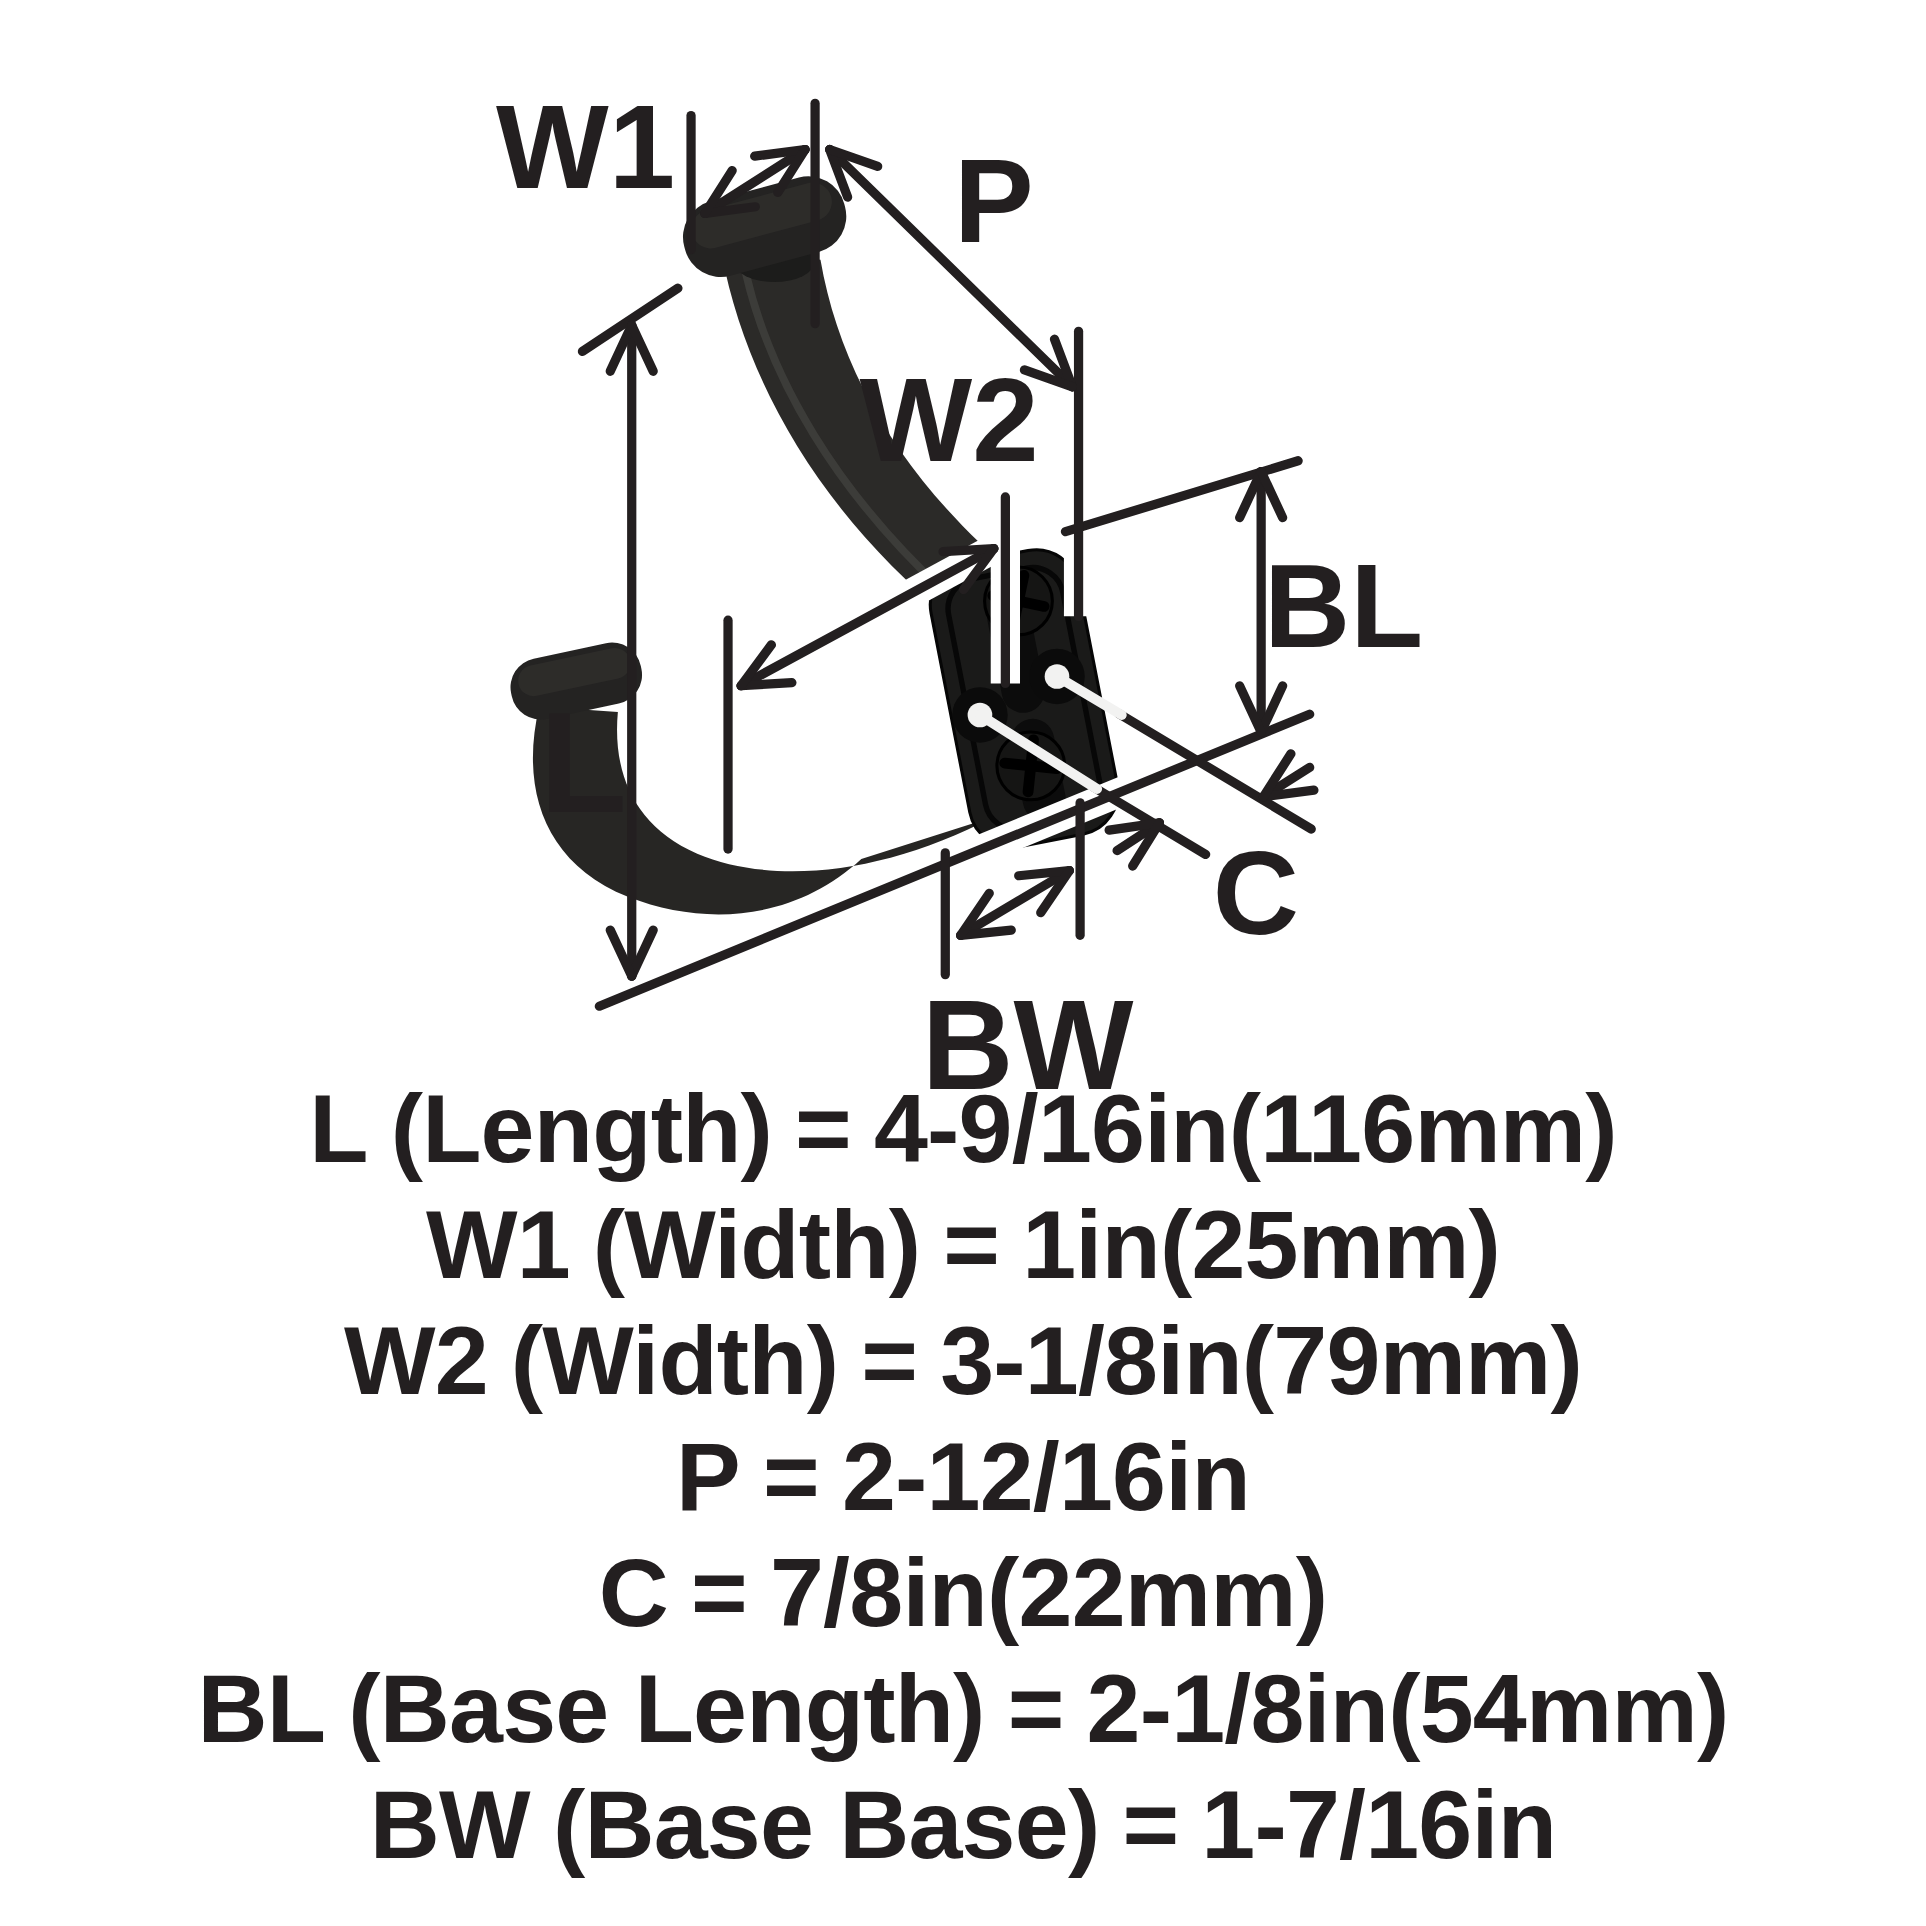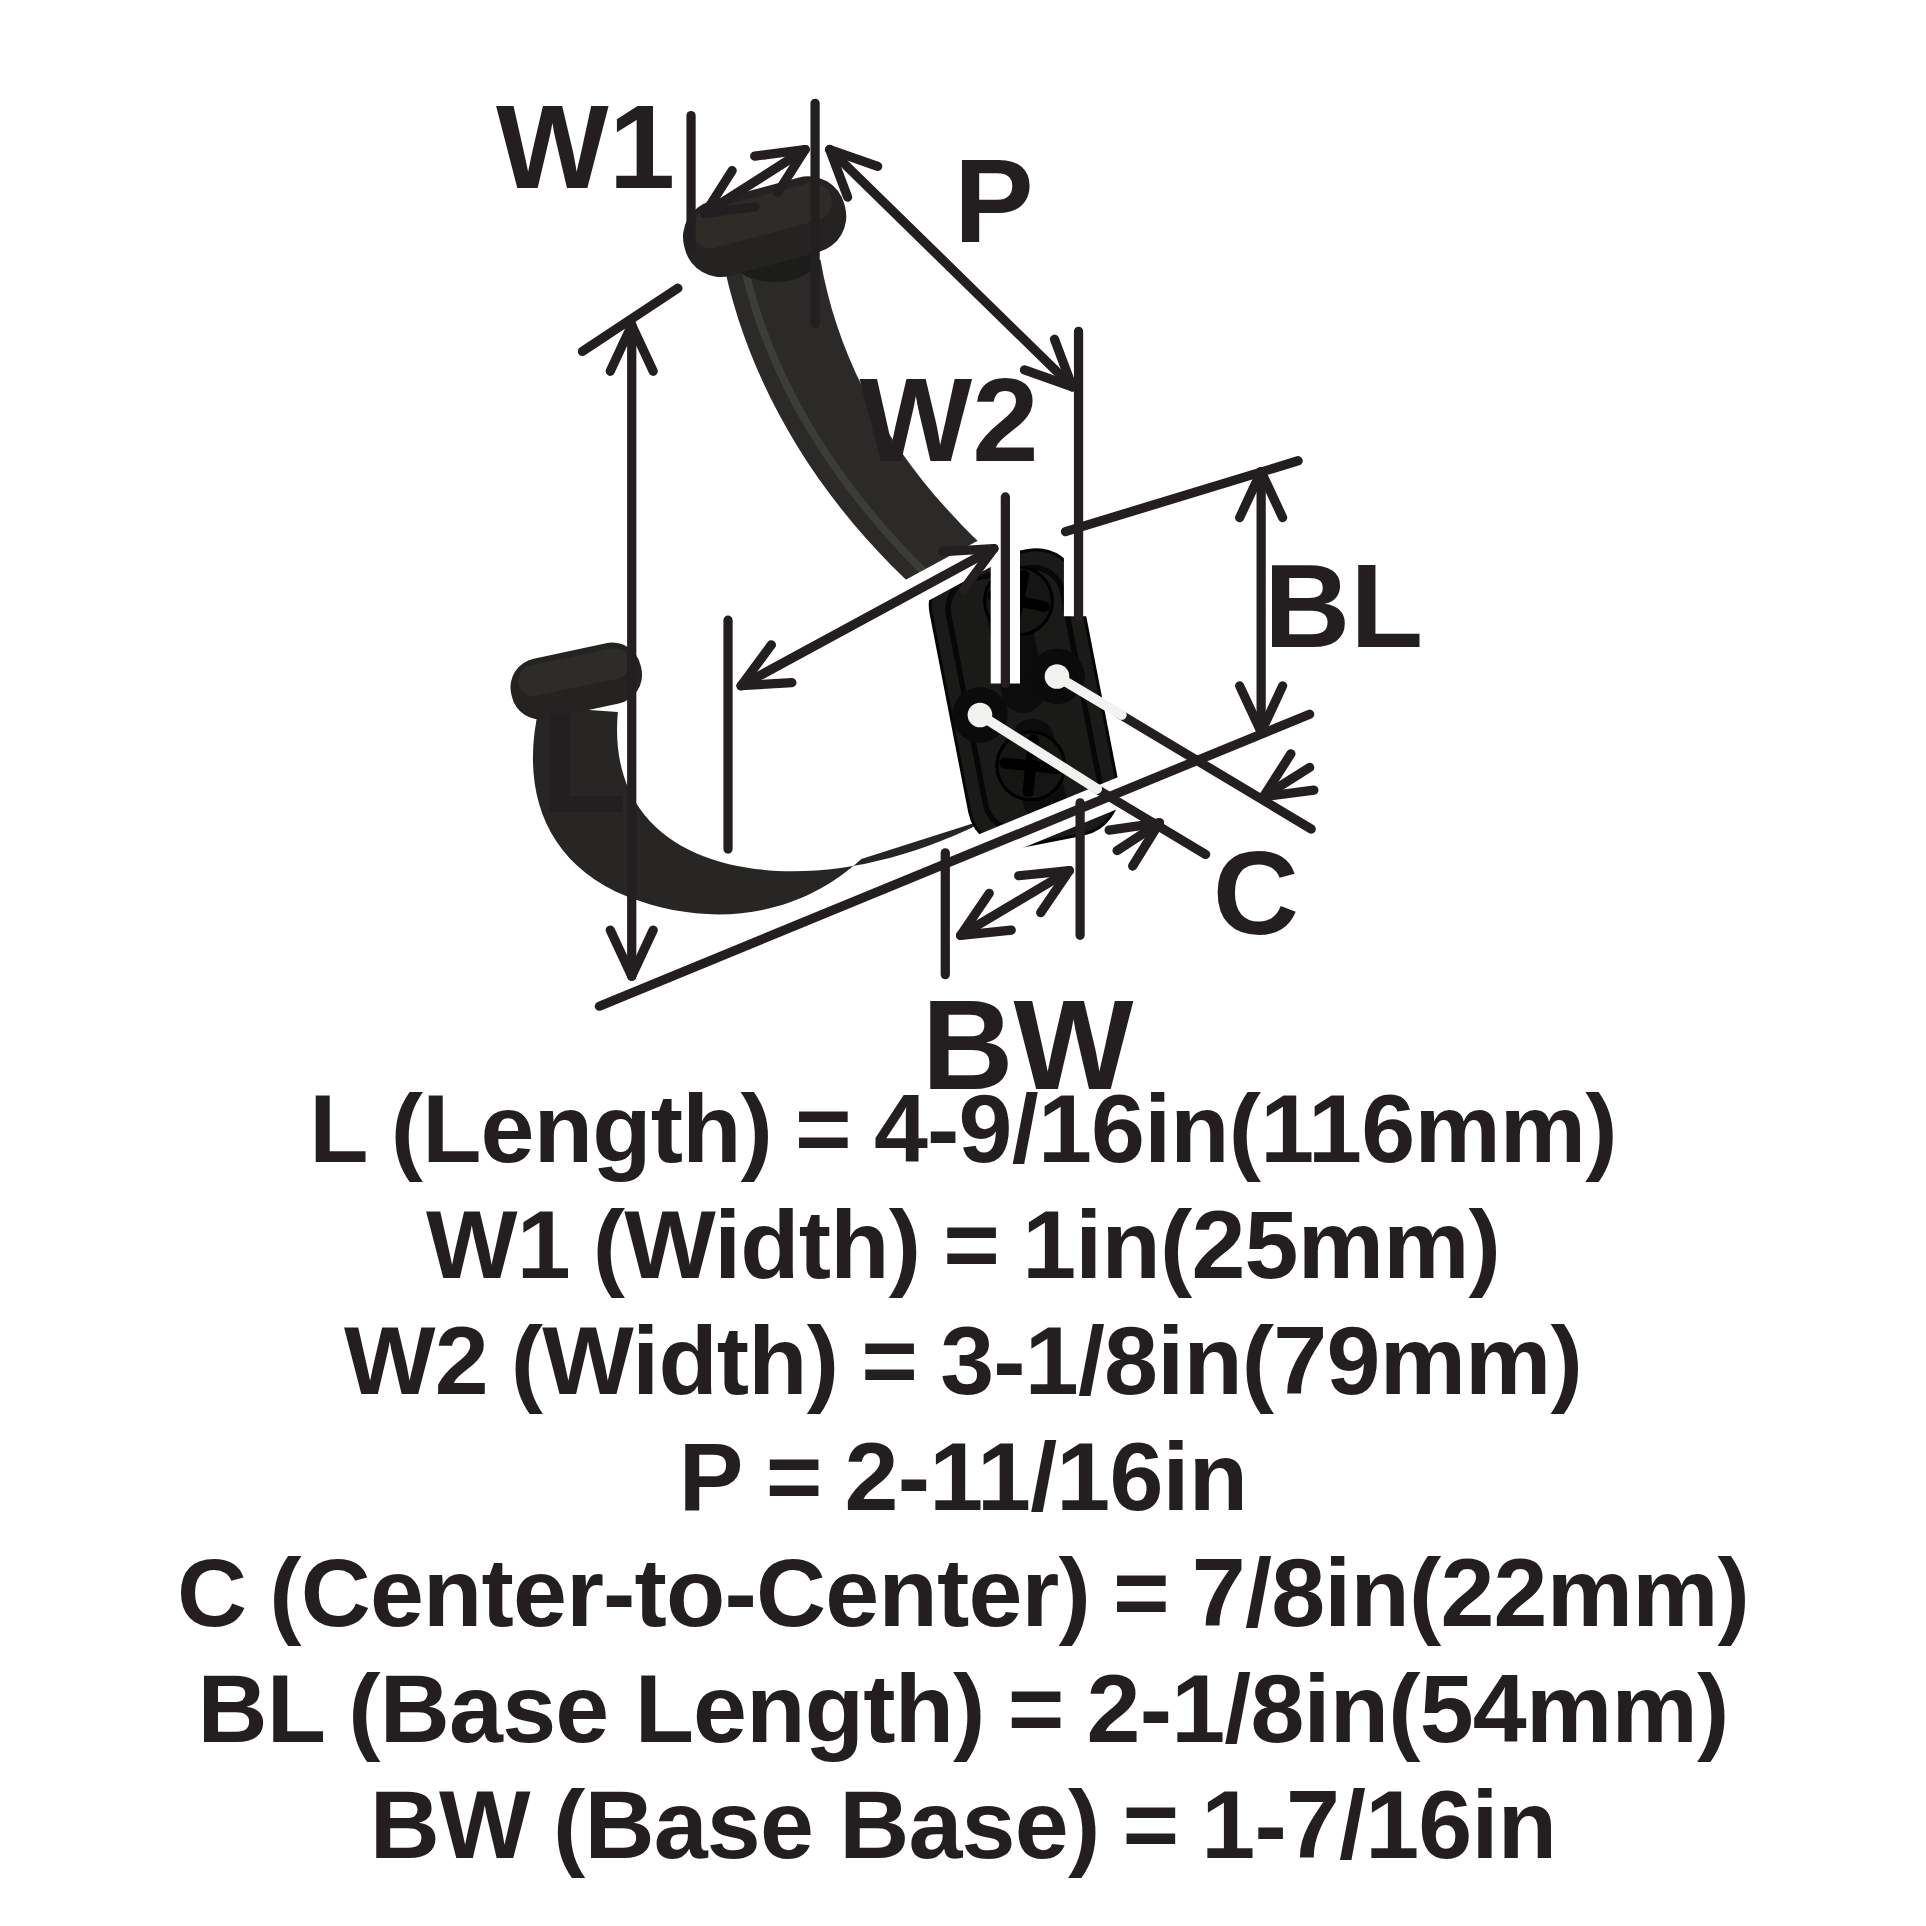--- a/index.html
+++ b/index.html
@@ -152,24 +152,24 @@
     <div class="m-row">
       <b class="m-code">L</b><span class="m-name">(Length)</span><b class="m-eq">=</b><b>4-9/16in</b><span>(116mm)</span>
     </div>
     <div class="m-row">
       <b class="m-code">W1</b><span class="m-name">(Width)</span><b class="m-eq">=</b><b>1in</b><span>(25mm)</span>
     </div>
     <div class="m-row">
       <b class="m-code">W2</b><span class="m-name">(Width)</span><b class="m-eq">=</b><b>3-1/8in</b><span>(79mm)</span>
     </div>
     <div class="m-row">
-      <b class="m-code">P</b><b class="m-eq">=</b><b>2-11/16in</b>
+      <b class="m-code">P</b><b class="m-eq">=</b><b>2-12/16in</b>
     </div>
     <div class="m-row">
-      <b class="m-code">C</b><span class="m-name">(Center-to-Center)</span><b class="m-eq">=</b><b>7/8in</b><span>(22mm)</span>
+      <b class="m-code">C</b><b class="m-eq">=</b><b>7/8in</b><span>(22mm)</span>
     </div>
     <div class="m-row">
       <b class="m-code">BL</b><span class="m-name">(Base Length)</span><b class="m-eq">=</b><b>2-1/8in</b><span>(54mm)</span>
     </div>
     <div class="m-row">
       <b class="m-code">BW</b><span class="m-name">(Base Base)</span><b class="m-eq">=</b><b>1-7/16in</b>
     </div>
   </div>
 </div>
 

